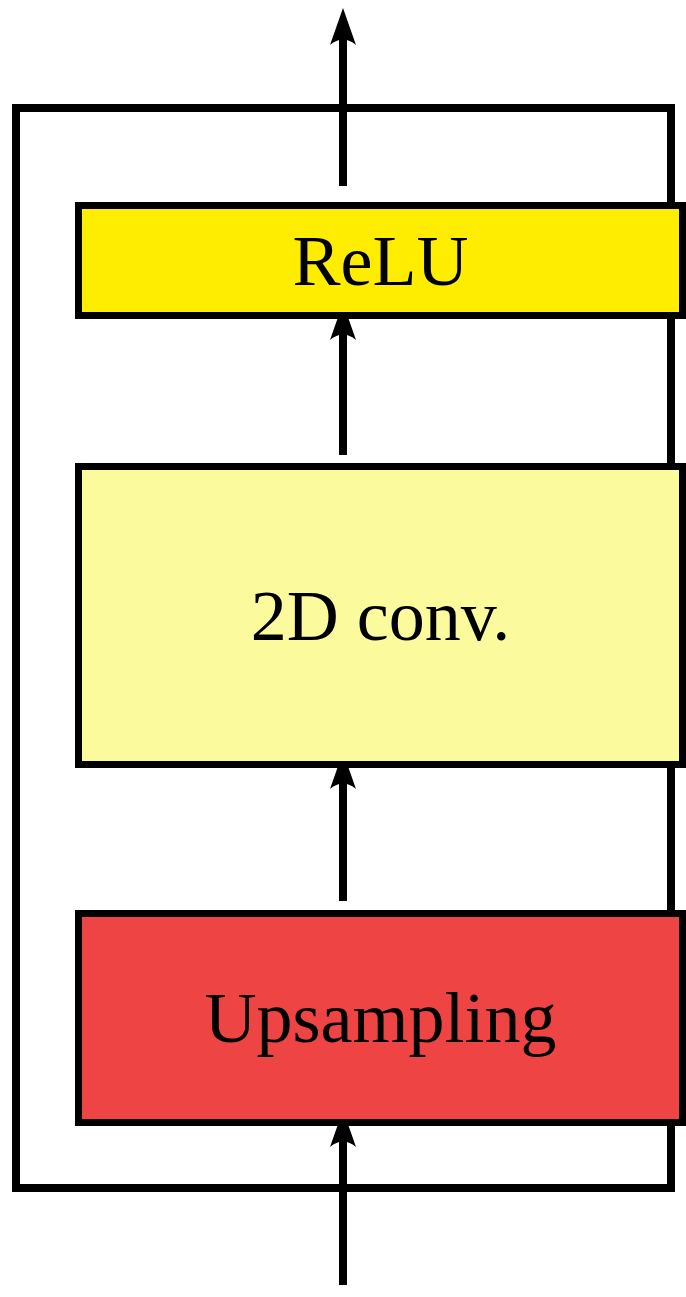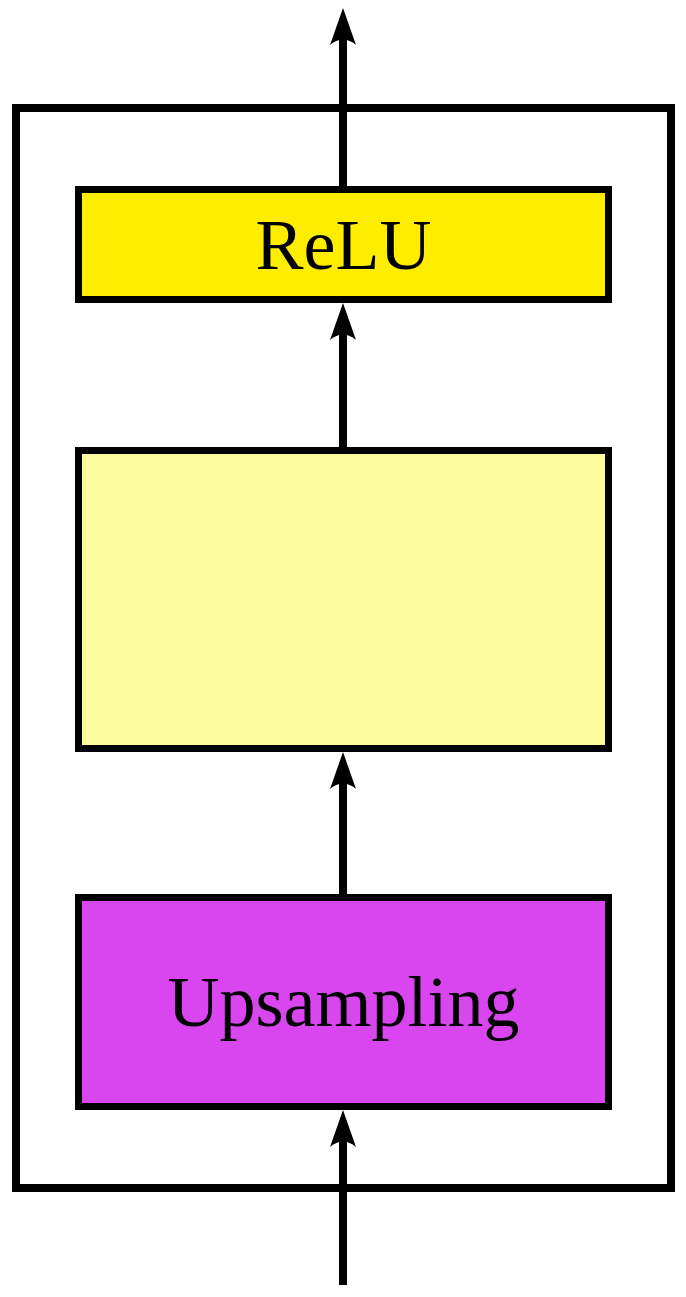--- a/index.html
+++ b/index.html
@@ -22,28 +22,29 @@
     height: 1088px;
     box-sizing: border-box;
     border: 8px solid currentColor;
     background: transparent;
   }
 
   
   .block {
     position: absolute;
     left: 75px;
-    width: 537px;
+    width: 611px;
     box-sizing: border-box;
     border: 7px solid currentColor;
     display: flex;
     flex-direction: column;
     align-items: center;
     justify-content: center;
     text-align: center;
+    margin-top: 16px;
   }
   .block .line {
     font-size: 72px;
     line-height: 90px;
     white-space: nowrap;
   }
   .block-relu       { top: 186px; height: 117px; }
   .block-conv       { top: 447px; height: 305px; }
   .block-upsampling { top: 894px; height: 216px; }
 
@@ -107,19 +108,20 @@
       <path d="M14 0 L27 37 Q14 26 1 37 Z" fill="currentColor"></path>
     </svg>
     <div class="shaft"></div>
   </div>
 
   <div class="block block-relu" style="background-color: rgb(255, 237, 0);">
     <div class="line">ReLU</div>
   </div>
 
   <div class="block block-conv" style="background-color: rgb(251, 251, 158);">
+    <div class="line">2D conv.</div>
   </div>
 
-  <div class="block block-upsampling" style="background-color: #d946ef;">
+  <div class="block block-upsampling" style="background-color: #ef4444;">
     <div class="line">Upsampling</div>
   </div>
 
 </div>
 
 </body></html>

